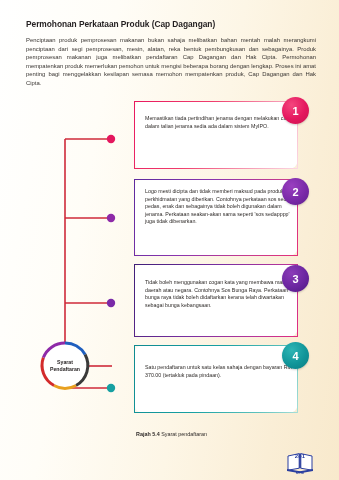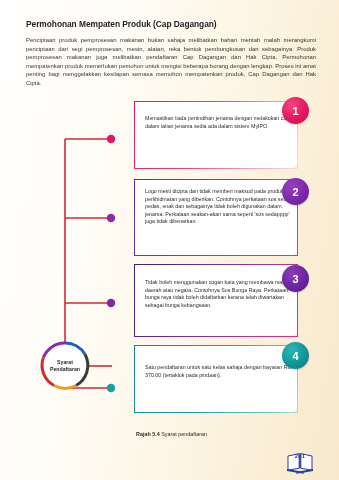--- a/index.html
+++ b/index.html
@@ -186,21 +186,21 @@
     color: #2b3fa0;
     letter-spacing: 0.2px;
   }
 </style>
 </head>
 <body>
 
 <div id="page">
 
   <div id="header">
-    <h1 id="doc-title">Permohonan Mempaten Produk (Cap Dagangan)</h1>
+    <h1 id="doc-title">Permohonan Perkataan Produk (Cap Dagangan)</h1>
     <p id="doc-body">Penciptaan produk pemprosesan makanan bukan sahaja melibatkan bahan mentah malah merangkumi penciptaan dari segi pemprosesan, mesin, alatan, reka bentuk pembungkusan dan sebagainya. Produk pemprosesan makanan juga melibatkan pendaftaran Cap Dagangan dan Hak Cipta. Permohonan mempatenkan produk memerlukan pemohon untuk mengisi beberapa borang dengan lengkap. Proses ini amat penting bagi menggelakkan kesilapan semasa memohon mempatenkan produk, Cap Dagangan dan Hak Cipta.</p>
   </div>
 
   <div id="diagram">
 
     <svg id="connectors" viewBox="0 0 339 320" xmlns="http://www.w3.org/2000/svg">
 
       <line x1="65" y1="43" x2="65" y2="292" stroke="#cf2a3a" stroke-width="1.6"></line>
 
       <line x1="92" y1="270" x2="112" y2="270" stroke="#cf2a3a" stroke-width="1.6"></line>

